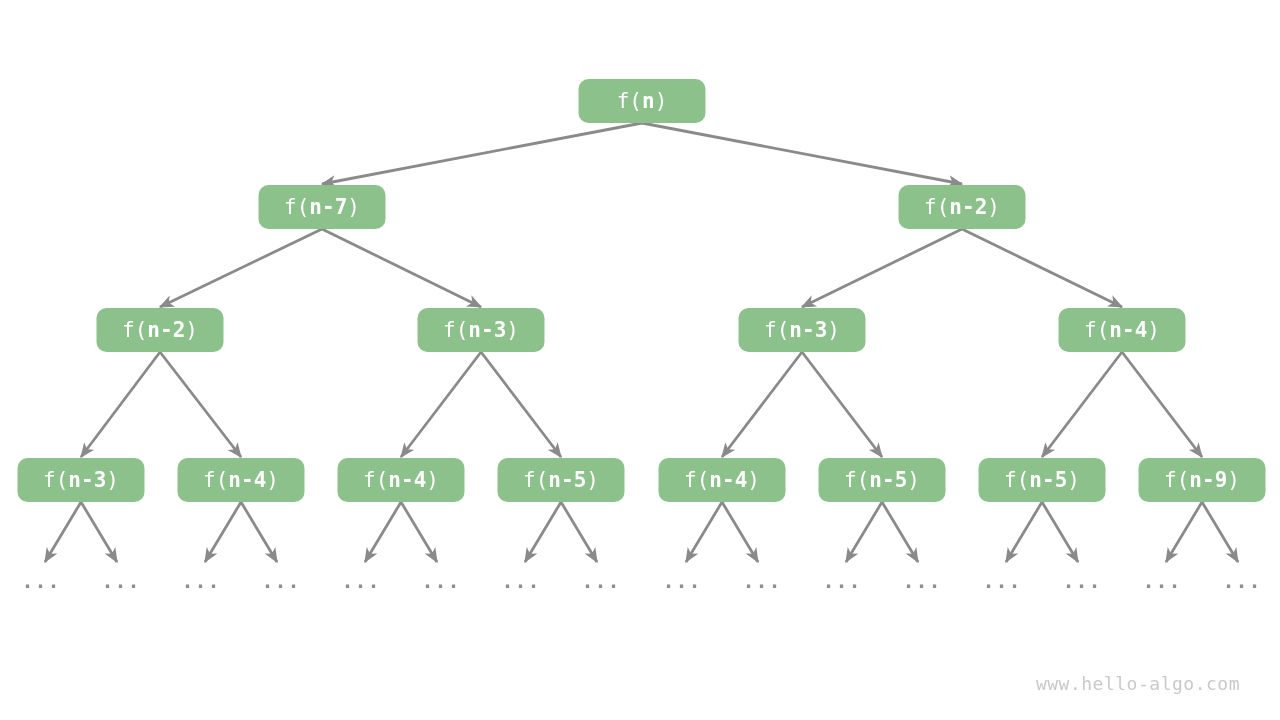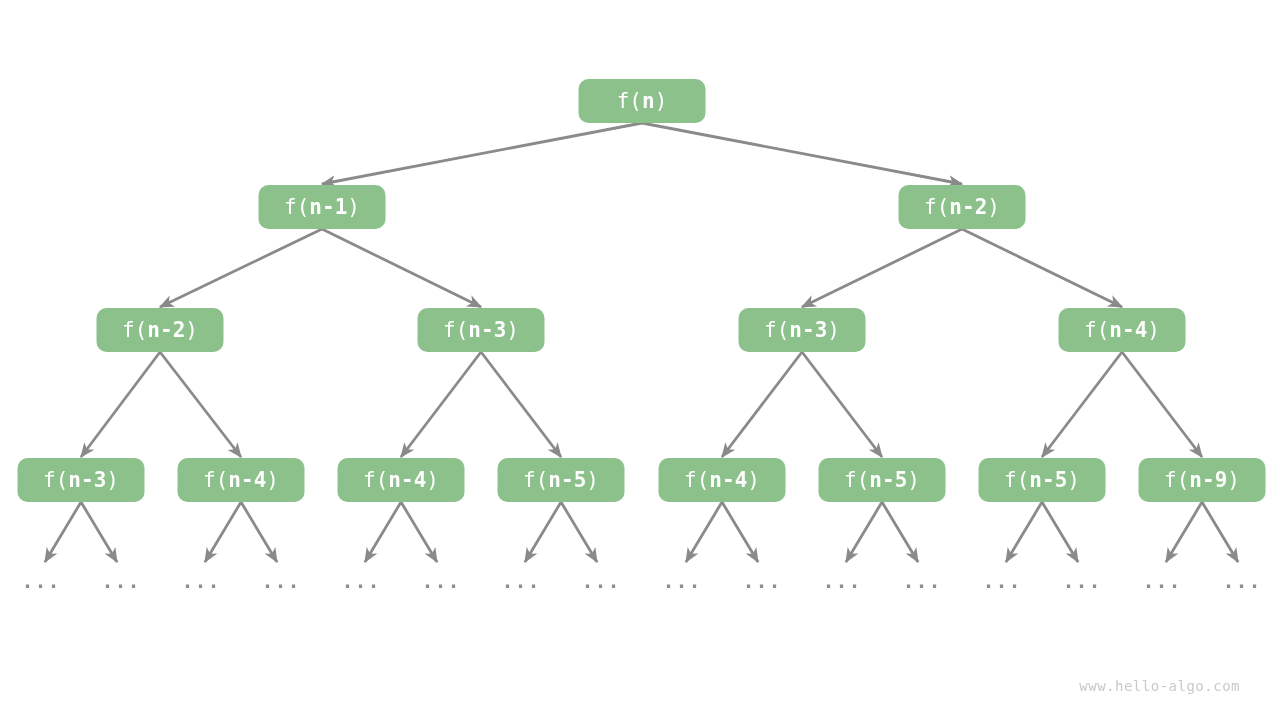--- a/index.html
+++ b/index.html
@@ -39,21 +39,21 @@
     font-size: 20px;
     font-weight: 700;
     line-height: 20px;
     letter-spacing: 1px;
     color: var(--ellipsis, #8f8f8f);
   }
   #watermark {
     position: absolute;
     right: 40px;
     bottom: 26px;
-    font-size: 14px;
+    font-size: 18px;
     letter-spacing: 0.5px;
     color: var(--watermark, #c9c9c9);
   }
 </style>
 </head>
 <body>
 
 <div id="stage">
   <svg id="edge-layer" width="1280" height="720" viewBox="0 0 1280 720">
     <defs>
@@ -95,21 +95,21 @@
       </g>
   </svg>
   <div id="nodes">
       <div class="tree-node" style="left: 642px; top: 101px;">
         <span class="pre">f(</span>
         <span class="core">n</span>
         <span class="post">)</span>
       </div>
       <div class="tree-node" style="left: 322px; top: 207px;">
         <span class="pre">f(</span>
-        <span class="core">n-1</span>
+        <span class="core">n-7</span>
         <span class="post">)</span>
       </div>
       <div class="tree-node" style="left: 962px; top: 207px;">
         <span class="pre">f(</span>
         <span class="core">n-2</span>
         <span class="post">)</span>
       </div>
       <div class="tree-node" style="left: 160px; top: 330px;">
         <span class="pre">f(</span>
         <span class="core">n-2</span>

